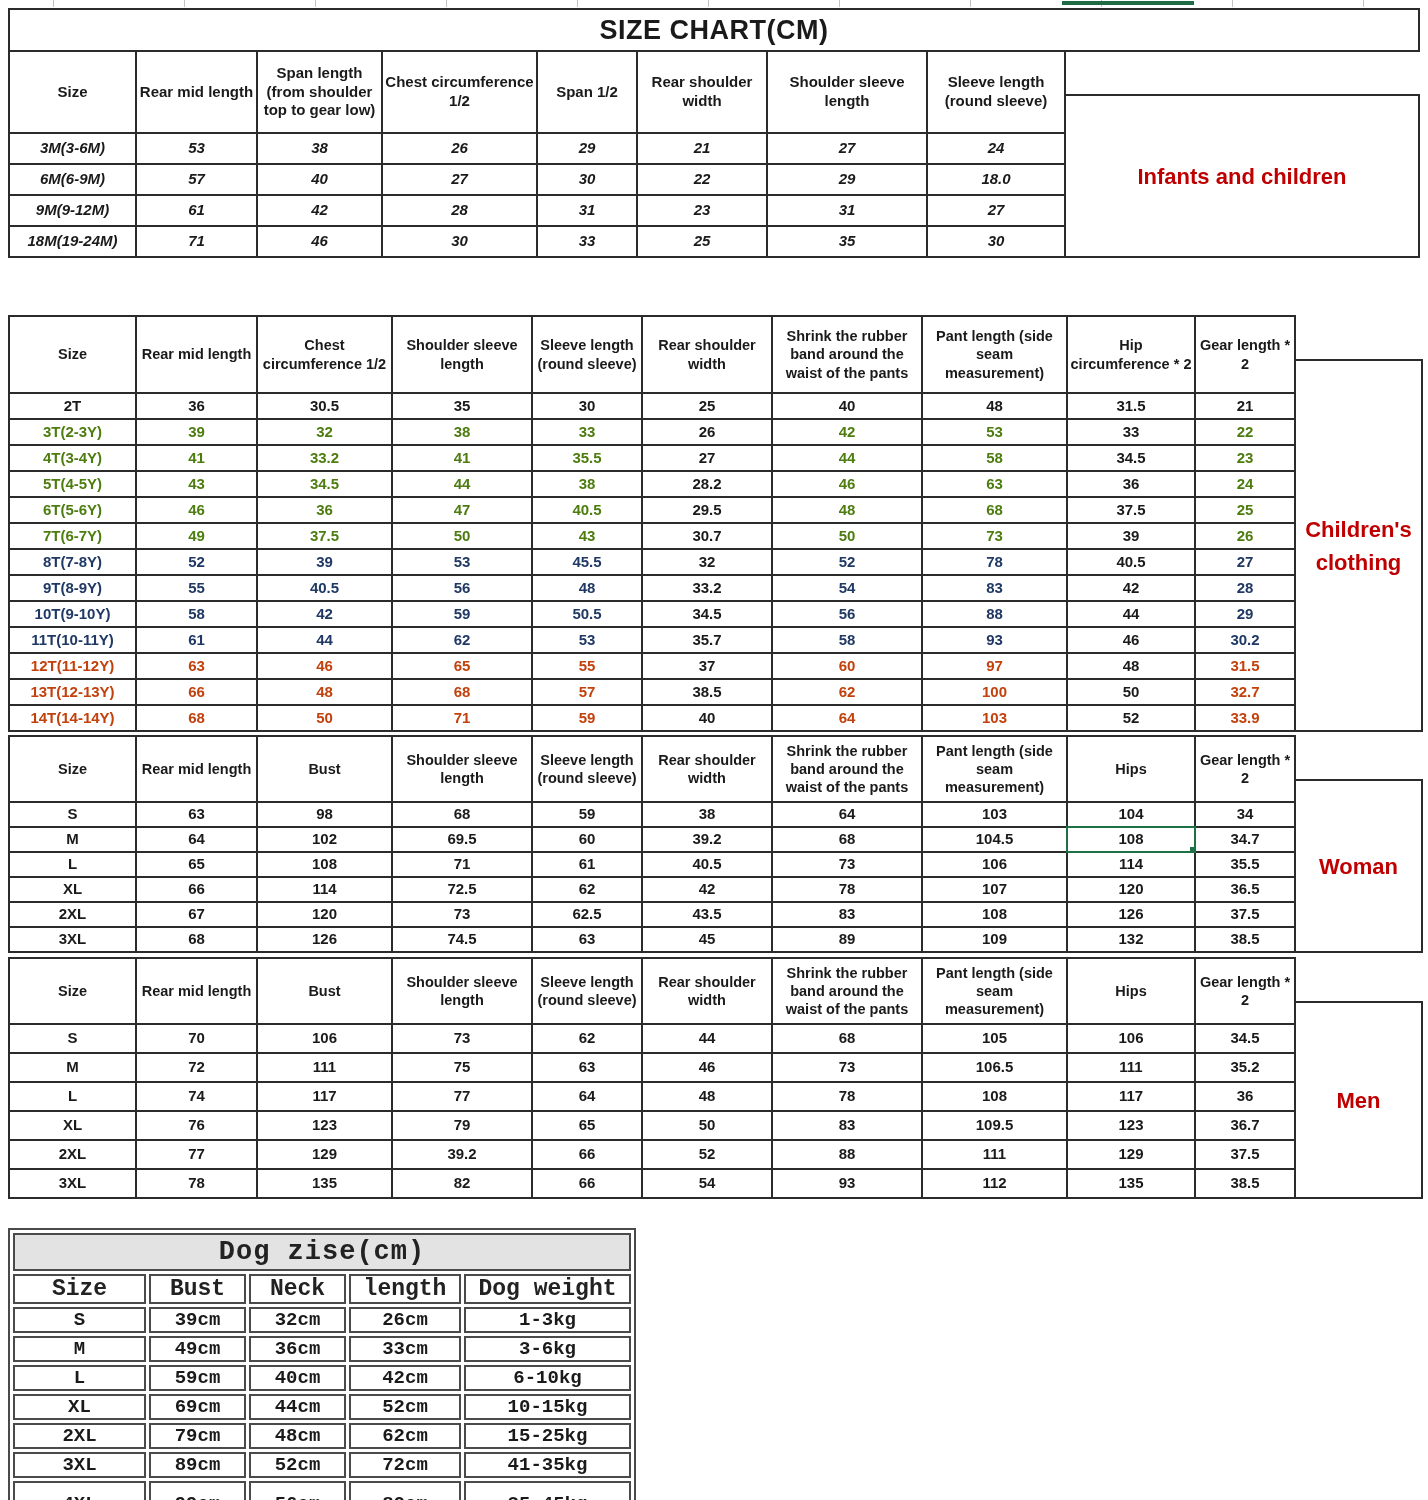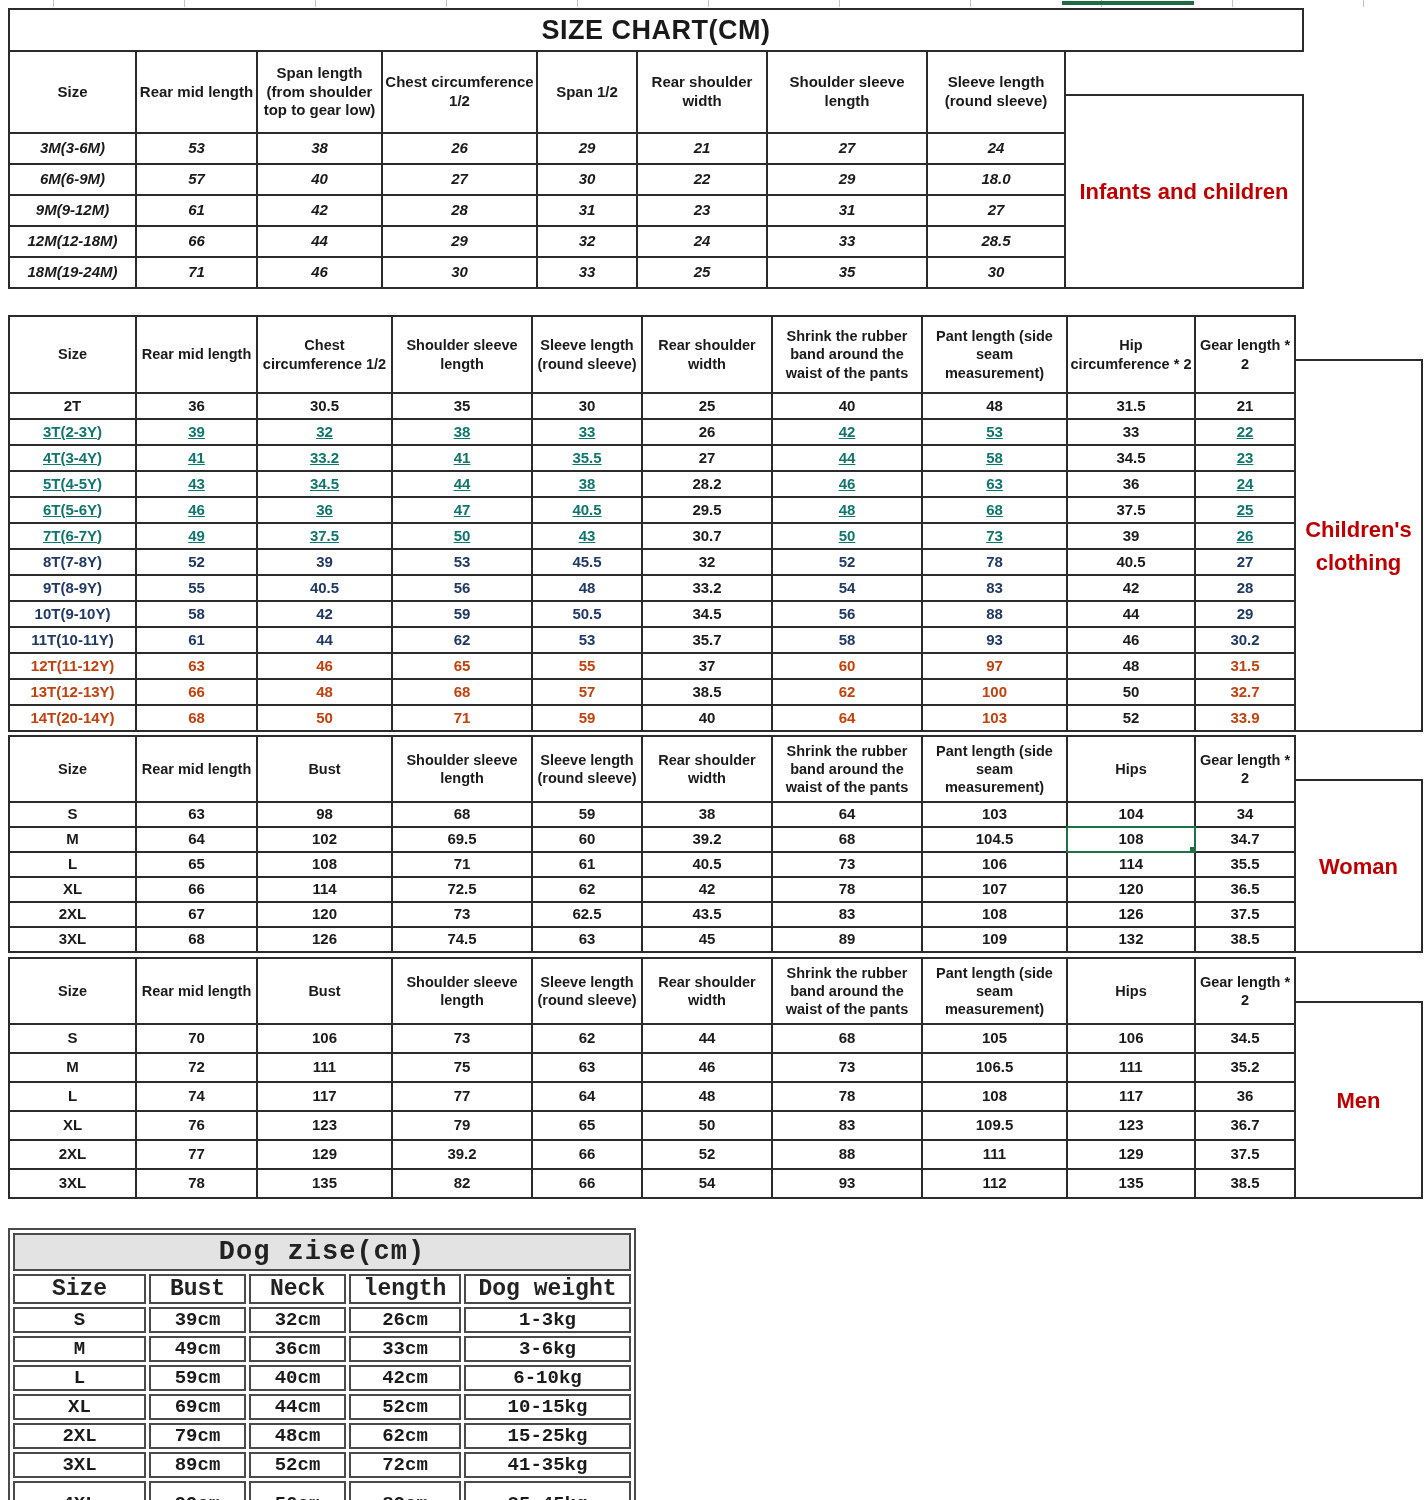--- a/index.html
+++ b/index.html
@@ -10,21 +10,21 @@
   }
   
   .top-ticks {
     position:absolute; left:0; top:0; width:1428px; height:7px;
     background:repeating-linear-gradient(90deg, transparent 0 53px, #b8b8b8 53px 54px, transparent 54px 131px);
     opacity:.85;
   }
   .green-top-segment { position:absolute; left:1062px; top:1px; width:132px; height:4px; background:#1e6b45; }
 
   .section { position:absolute; left:8px; }
-  #infants  { top:8px;    width:1296px; }
+  #infants  { top:8px;    width:1412px; }
   #children { top:315px;  width:1415px; }
   #woman    { top:735px;  width:1415px; }
   #men      { top:957px;  width:1415px; }
   #dog      { top:1228px; width:628px; }
 
   .title-bar {
     border:2px solid #2b2b2b; height:44px; line-height:40px; text-align:center;
     font-size:27px; letter-spacing:.5px; background:#fff;
   }
   .tbl-row { display:flex; align-items:stretch; }
@@ -44,21 +44,21 @@
   #men      thead th { height:66px;  font-size:14.5px; }
   #men      tbody td { height:29px; }
 
   .side-cell {
     flex:1 1 auto; border:2px solid #2b2b2b; margin-left:-2px;
     display:flex; align-items:center; justify-content:center; text-align:center;
     color:#c00000; font-size:22px; line-height:1.5; padding:4px 4px;margin-top:44px;
   }
 
   .c-black { color:#1a1a1a; }
-  .c-blue  { color:#0f766e;text-decoration:underline; }
+  .c-blue  { color:#4d7c0f; }
   .c-navy  { color:#1f3864; }
   .c-red   { color:#c2410c; }
 
   
   td.selected { outline:2px solid #1e7145; outline-offset:-1px; position:relative; }
   td.selected::after {
     content:""; position:absolute; right:-3px; bottom:-3px; width:6px; height:6px;
     background:#1e7145; border:1px solid #fff; z-index:6;
   }
 
@@ -132,30 +132,20 @@
           </tr>
           <tr>
             <td class="c-black">9M(9-12M)</td>
             <td class="c-black">61</td>
             <td class="c-black">42</td>
             <td class="c-black">28</td>
             <td class="c-black">31</td>
             <td class="c-black">23</td>
             <td class="c-black">31</td>
             <td class="c-black">27</td>
-          </tr>
-          <tr>
-            <td class="c-black">12M(12-18M)</td>
-            <td class="c-black">66</td>
-            <td class="c-black">44</td>
-            <td class="c-black">29</td>
-            <td class="c-black">32</td>
-            <td class="c-black">24</td>
-            <td class="c-black">33</td>
-            <td class="c-black">28.5</td>
           </tr>
           <tr>
             <td class="c-black">18M(19-24M)</td>
             <td class="c-black">71</td>
             <td class="c-black">46</td>
             <td class="c-black">30</td>
             <td class="c-black">33</td>
             <td class="c-black">25</td>
             <td class="c-black">35</td>
             <td class="c-black">30</td>
@@ -334,21 +324,21 @@
             <td class="c-red">48</td>
             <td class="c-red">68</td>
             <td class="c-red">57</td>
             <td class="c-black">38.5</td>
             <td class="c-red">62</td>
             <td class="c-red">100</td>
             <td class="c-black">50</td>
             <td class="c-red">32.7</td>
           </tr>
           <tr>
-            <td class="c-red">14T(20-14Y)</td>
+            <td class="c-red">14T(14-14Y)</td>
             <td class="c-red">68</td>
             <td class="c-red">50</td>
             <td class="c-red">71</td>
             <td class="c-red">59</td>
             <td class="c-black">40</td>
             <td class="c-red">64</td>
             <td class="c-red">103</td>
             <td class="c-black">52</td>
             <td class="c-red">33.9</td>
           </tr>

